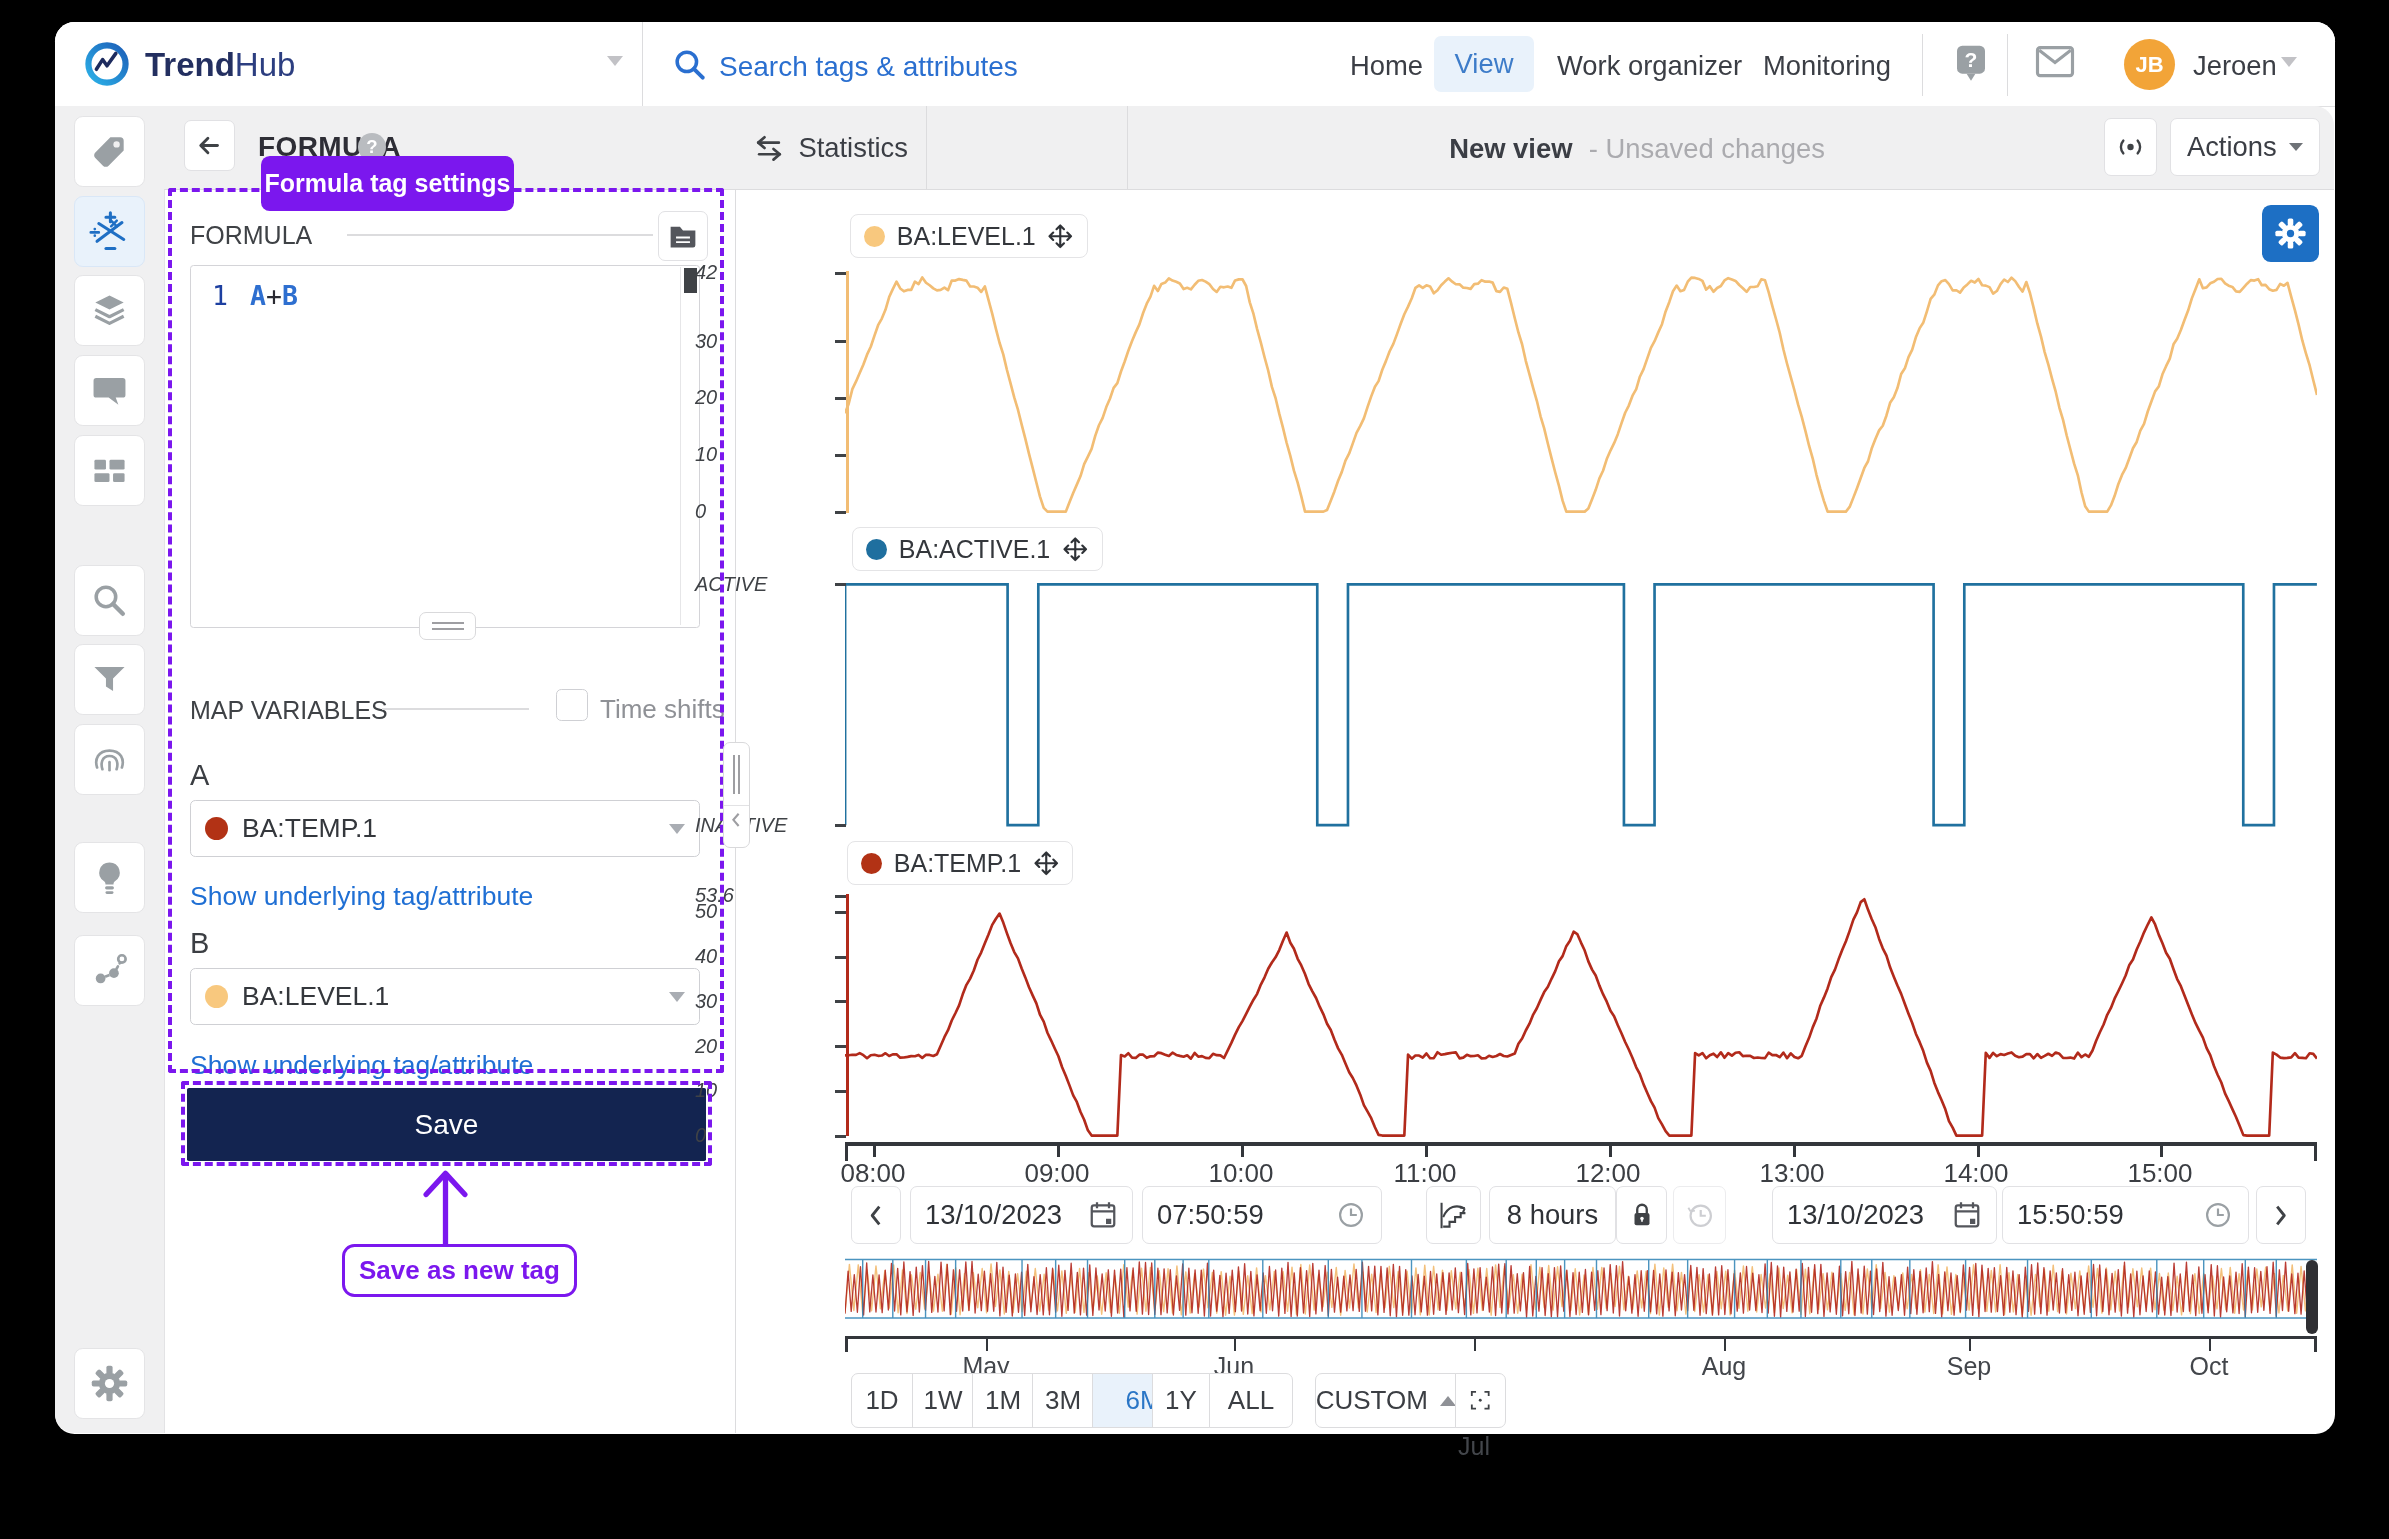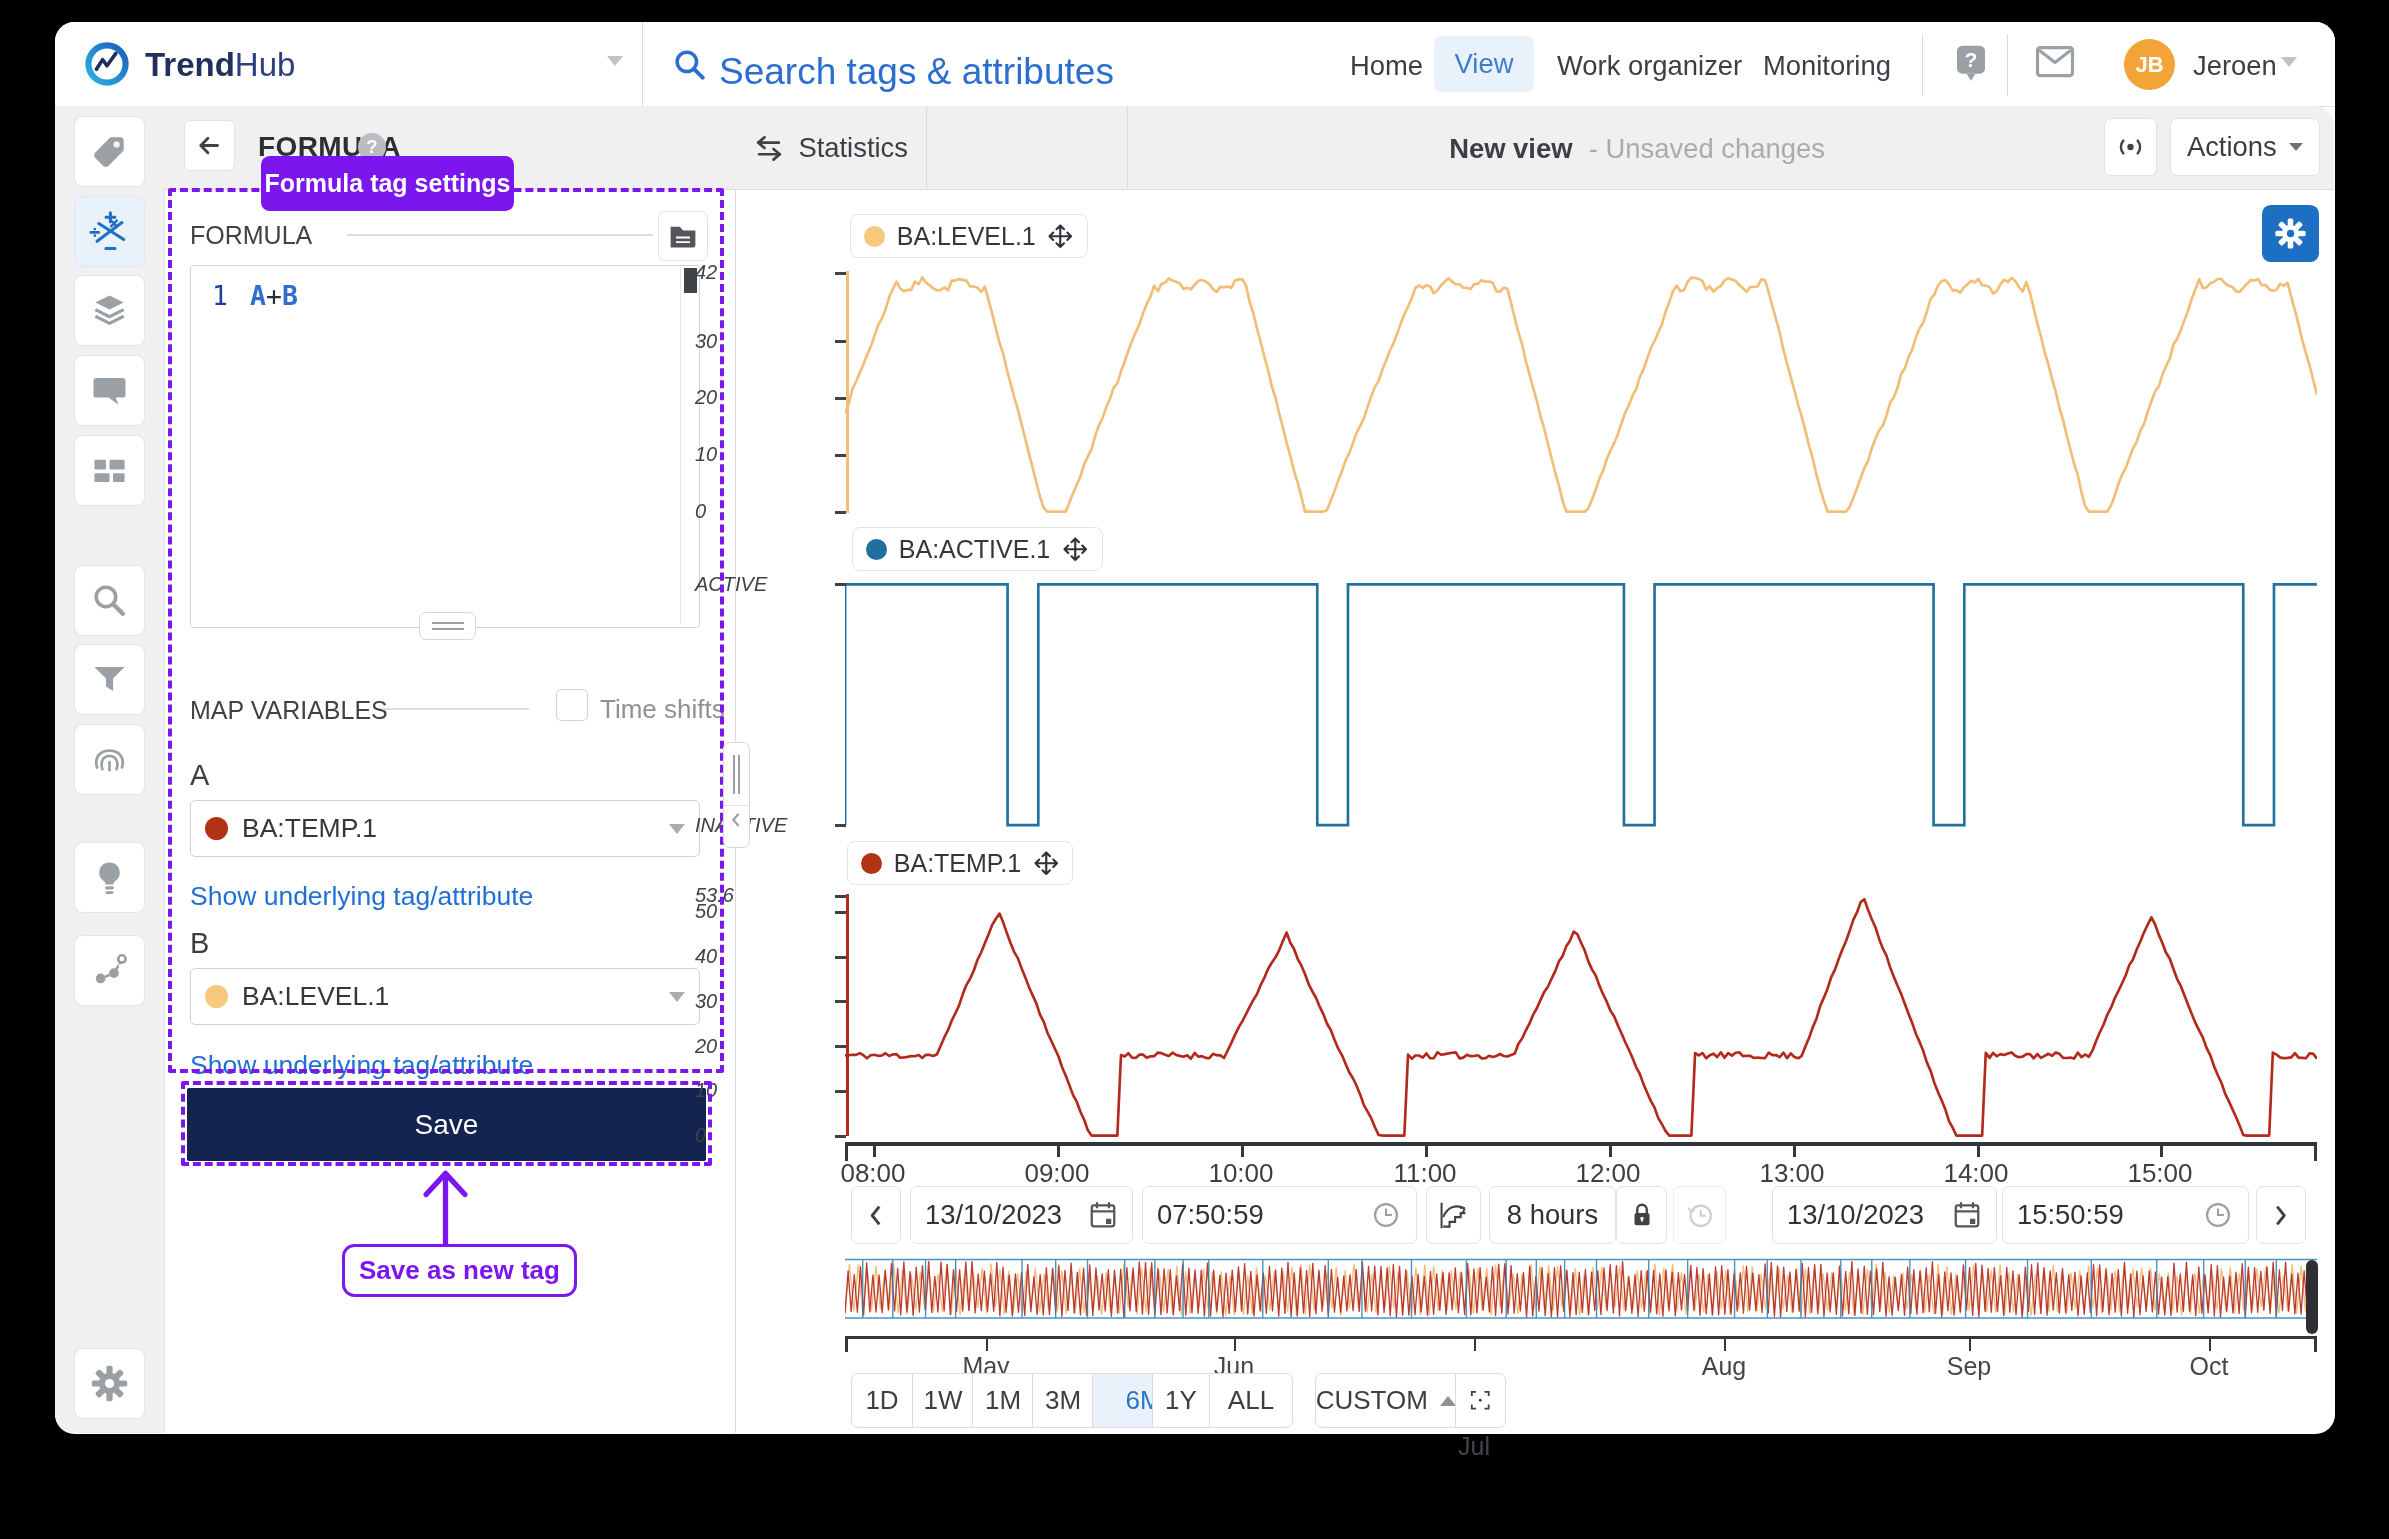--- a/index.html
+++ b/index.html
@@ -54,21 +54,21 @@
   <div class="abs" style="left:145px;top:46px;font-size:33px;color:#232f60;"><span style="font-weight:bold;">Trend</span><span style="color:#2c3e80;">Hub</span></div>
   <div class="abs tri-down" style="left:607px;top:56px;border-top-color:#c2c2c6;"></div>
   <div class="abs vdiv" style="left:642px;top:22px;height:84px;"></div>
 
   <div class="abs" style="left:671px;top:46px;">
     <svg width="37" height="37" viewBox="0 0 42 42">
         <circle cx="18" cy="18" r="11" fill="none" stroke="#2a6fd0" stroke-width="4"></circle>
         <line x1="26" y1="26" x2="36" y2="36" stroke="#2a6fd0" stroke-width="4.5" stroke-linecap="round"></line>
       </svg>
   </div>
-  <div class="abs" style="left:719px;top:51px;font-size:37px;color:#2a6fd0;">Search tags &amp; attributes</div>
+  <div class="abs" style="left:719px;top:51px;font-size:28px;color:#2a6fd0;">Search tags &amp; attributes</div>
 
   <div class="abs navitem" style="left:1350px;top:50px;">Home</div>
   <div class="abs" style="left:1434px;top:36px;width:100px;height:56px;background:#e9f2fb;border-radius:7px;display:flex;align-items:center;justify-content:center;font-size:27.4px;color:#3d7cc9;cursor:pointer;">View</div>
   <div class="abs navitem" style="left:1557px;top:50px;">Work organizer</div>
   <div class="abs navitem" style="left:1763px;top:50px;">Monitoring</div>
 
   <div class="abs vdiv" style="left:1922px;top:34px;height:62px;"></div>
   <div class="abs" style="left:1950px;top:42px;cursor:pointer;">
     <svg width="42" height="44" viewBox="0 0 48 50">
         <rect x="8" y="4" width="32" height="32" rx="6" fill="#9aa0a4"></rect>
@@ -412,21 +412,21 @@
       </svg>
   </div>
   <div class="abs field" style="left:910px;top:1186px;width:223px;height:58px;">
     <span>13/10/2023</span>
     <svg width="30" height="32" viewBox="0 0 40 42" fill="none" stroke="#54565c" stroke-width="3">
         <rect x="5" y="8" width="30" height="28" rx="3"></rect>
         <path d="M12 4v8M28 4v8M5 16h30"></path>
         <rect x="24" y="26" width="7" height="7" fill="#54565c" stroke="none"></rect>
       </svg>
   </div>
-  <div class="abs field" style="left:1142px;top:1186px;width:275px;height:58px;text-align:center;">
+  <div class="abs field" style="left:1142px;top:1186px;width:240px;height:58px;text-align:center;">
     <span>07:50:59</span>
     <svg width="32" height="32" viewBox="0 0 44 44" fill="none" stroke="#9aa0a4" stroke-width="3">
         <circle cx="22" cy="22" r="15"></circle>
         <path d="M22 13v9h8"></path>
       </svg>
   </div>
   <div class="abs btn" style="left:1426px;top:1186px;width:55px;height:58px;">
     <svg width="35" height="35" viewBox="0 0 44 44" fill="none" stroke="#3f4246" stroke-width="2.6">
         <path d="M7 6v32"></path>
         <path d="M9 36h8v-6h7v-6h7v-5h6"></path>

